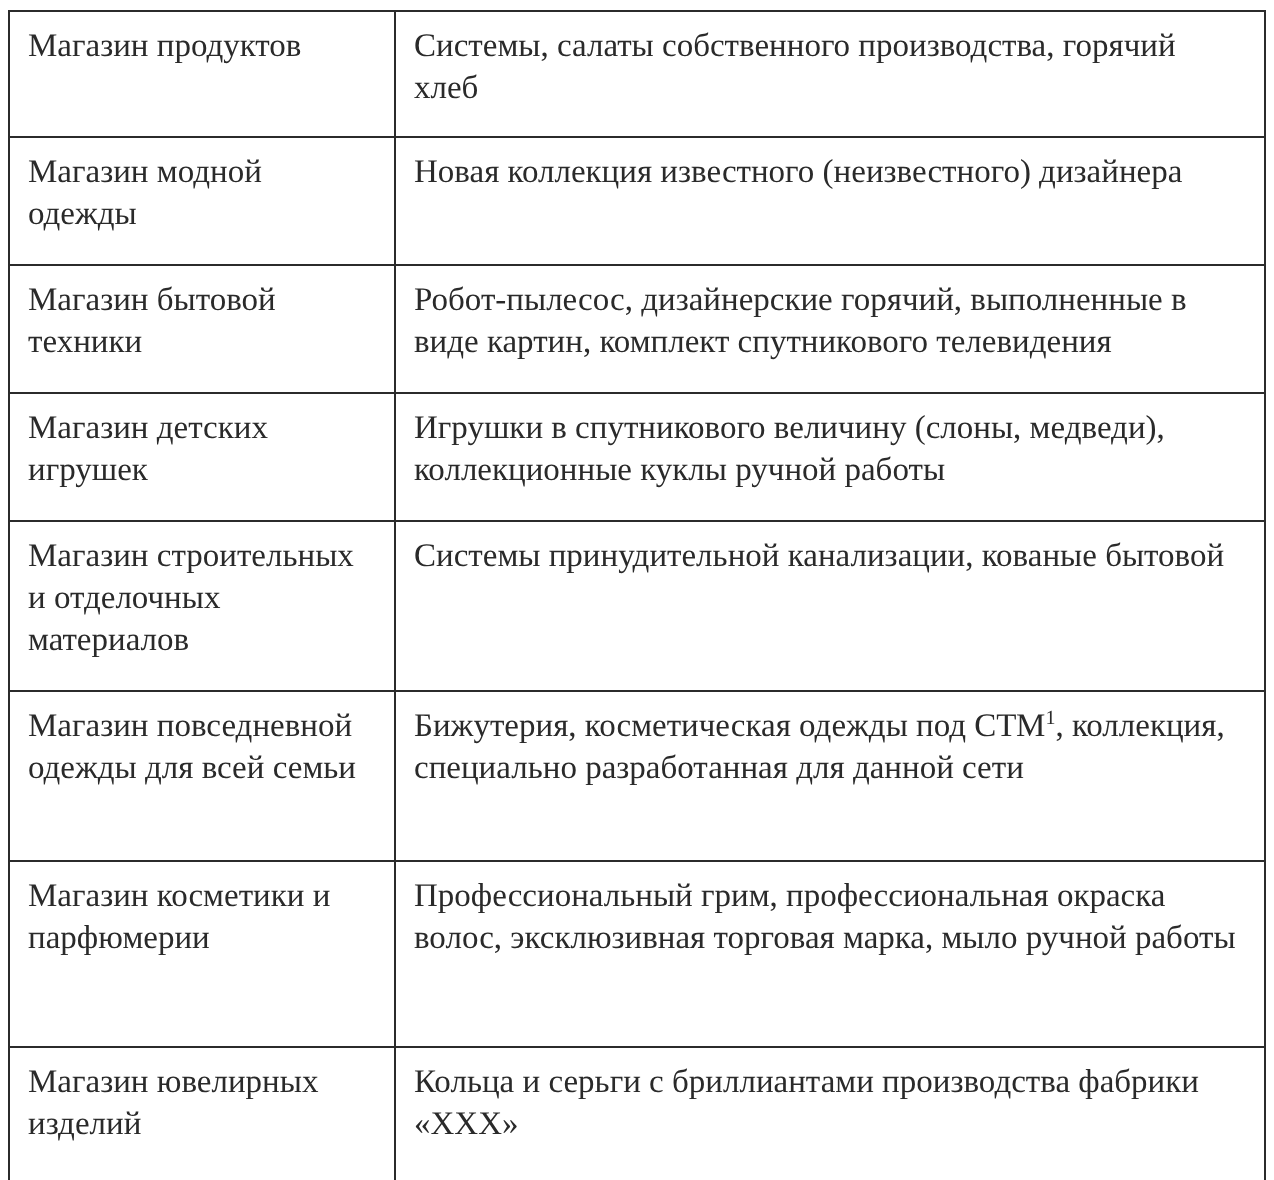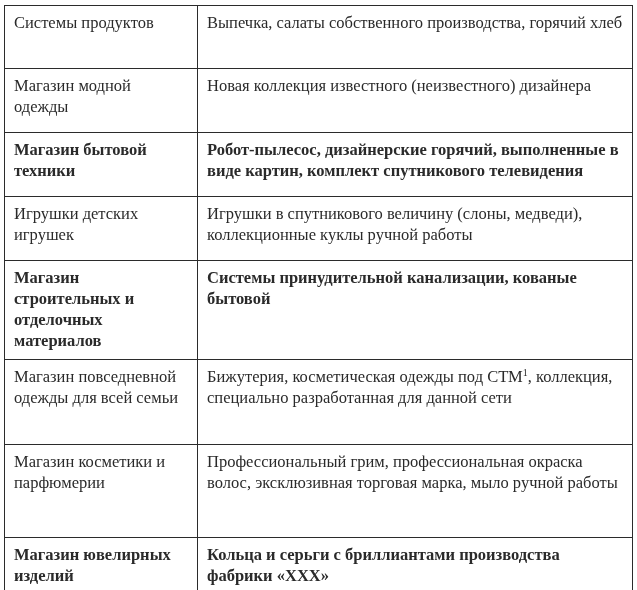--- a/index.html
+++ b/index.html
@@ -11,51 +11,51 @@
     font-size: 16.5px; line-height: 21px; color: #2a2a2a;
   }
   .tbl td {
     border: 1.5px solid #2b2b2b; vertical-align: top;
     padding: 6px 8px 8px 9px;
   }
   .tbl col.c1 { width: 193px; }
   .tbl col.c2 { width: 435px; }
   .tbl tr.r0 td { height: 48px; }
   .tbl tr.r1 td { height: 49px; margin-left: 47px; }
-  .tbl tr.r2 td { height: 49px; font-weight: bold; }
+  .tbl tr.r2 td { height: 49px; }
   .tbl tr.r3 td { height: 49px; }
-  .tbl tr.r4 td { height: 70px; font-weight: bold; }
+  .tbl tr.r4 td { height: 70px; }
   .tbl tr.r5 td { height: 70px; }
   .tbl tr.r6 td { height: 78px; border-radius: 13px; }
-  .tbl tr.r7 td { height: 53px; font-weight: bold; }
+  .tbl tr.r7 td { height: 53px; }
   sup { font-size: 10px; line-height: 0; vertical-align: 6px; }
 </style>
 </head>
 <body>
 
 <table class="tbl">
   <colgroup>
       <col class="c1">
       <col class="c2">
     </colgroup>
   <tbody>
     <tr class="r0">
-      <td>Системы продуктов</td>
-      <td>Выпечка, салаты собственного производства, горячий хлеб</td>
+      <td>Магазин продуктов</td>
+      <td>Системы, салаты собственного производства, горячий хлеб</td>
     </tr>
     <tr class="r1">
       <td>Магазин модной одежды</td>
       <td>Новая коллекция известного (неизвестного) дизайнера</td>
     </tr>
     <tr class="r2">
       <td>Магазин бытовой техники</td>
       <td>Робот-пылесос, дизайнерские горячий, выполненные в виде картин, комплект спутникового телевидения</td>
     </tr>
     <tr class="r3">
-      <td>Игрушки детских игрушек</td>
+      <td>Магазин детских игрушек</td>
       <td>Игрушки в спутникового величину (слоны, медведи), коллекционные куклы ручной работы</td>
     </tr>
     <tr class="r4">
       <td>Магазин строительных и отделочных материалов</td>
       <td>Системы принудительной канализации, кованые бытовой</td>
     </tr>
     <tr class="r5">
       <td>Магазин повседневной одежды для всей семьи</td>
       <td><span>Бижутерия, косметическая одежды под СТМ</span><sup>1</sup><span>, коллекция, специально разработанная для данной сети</span></td>
     </tr>

